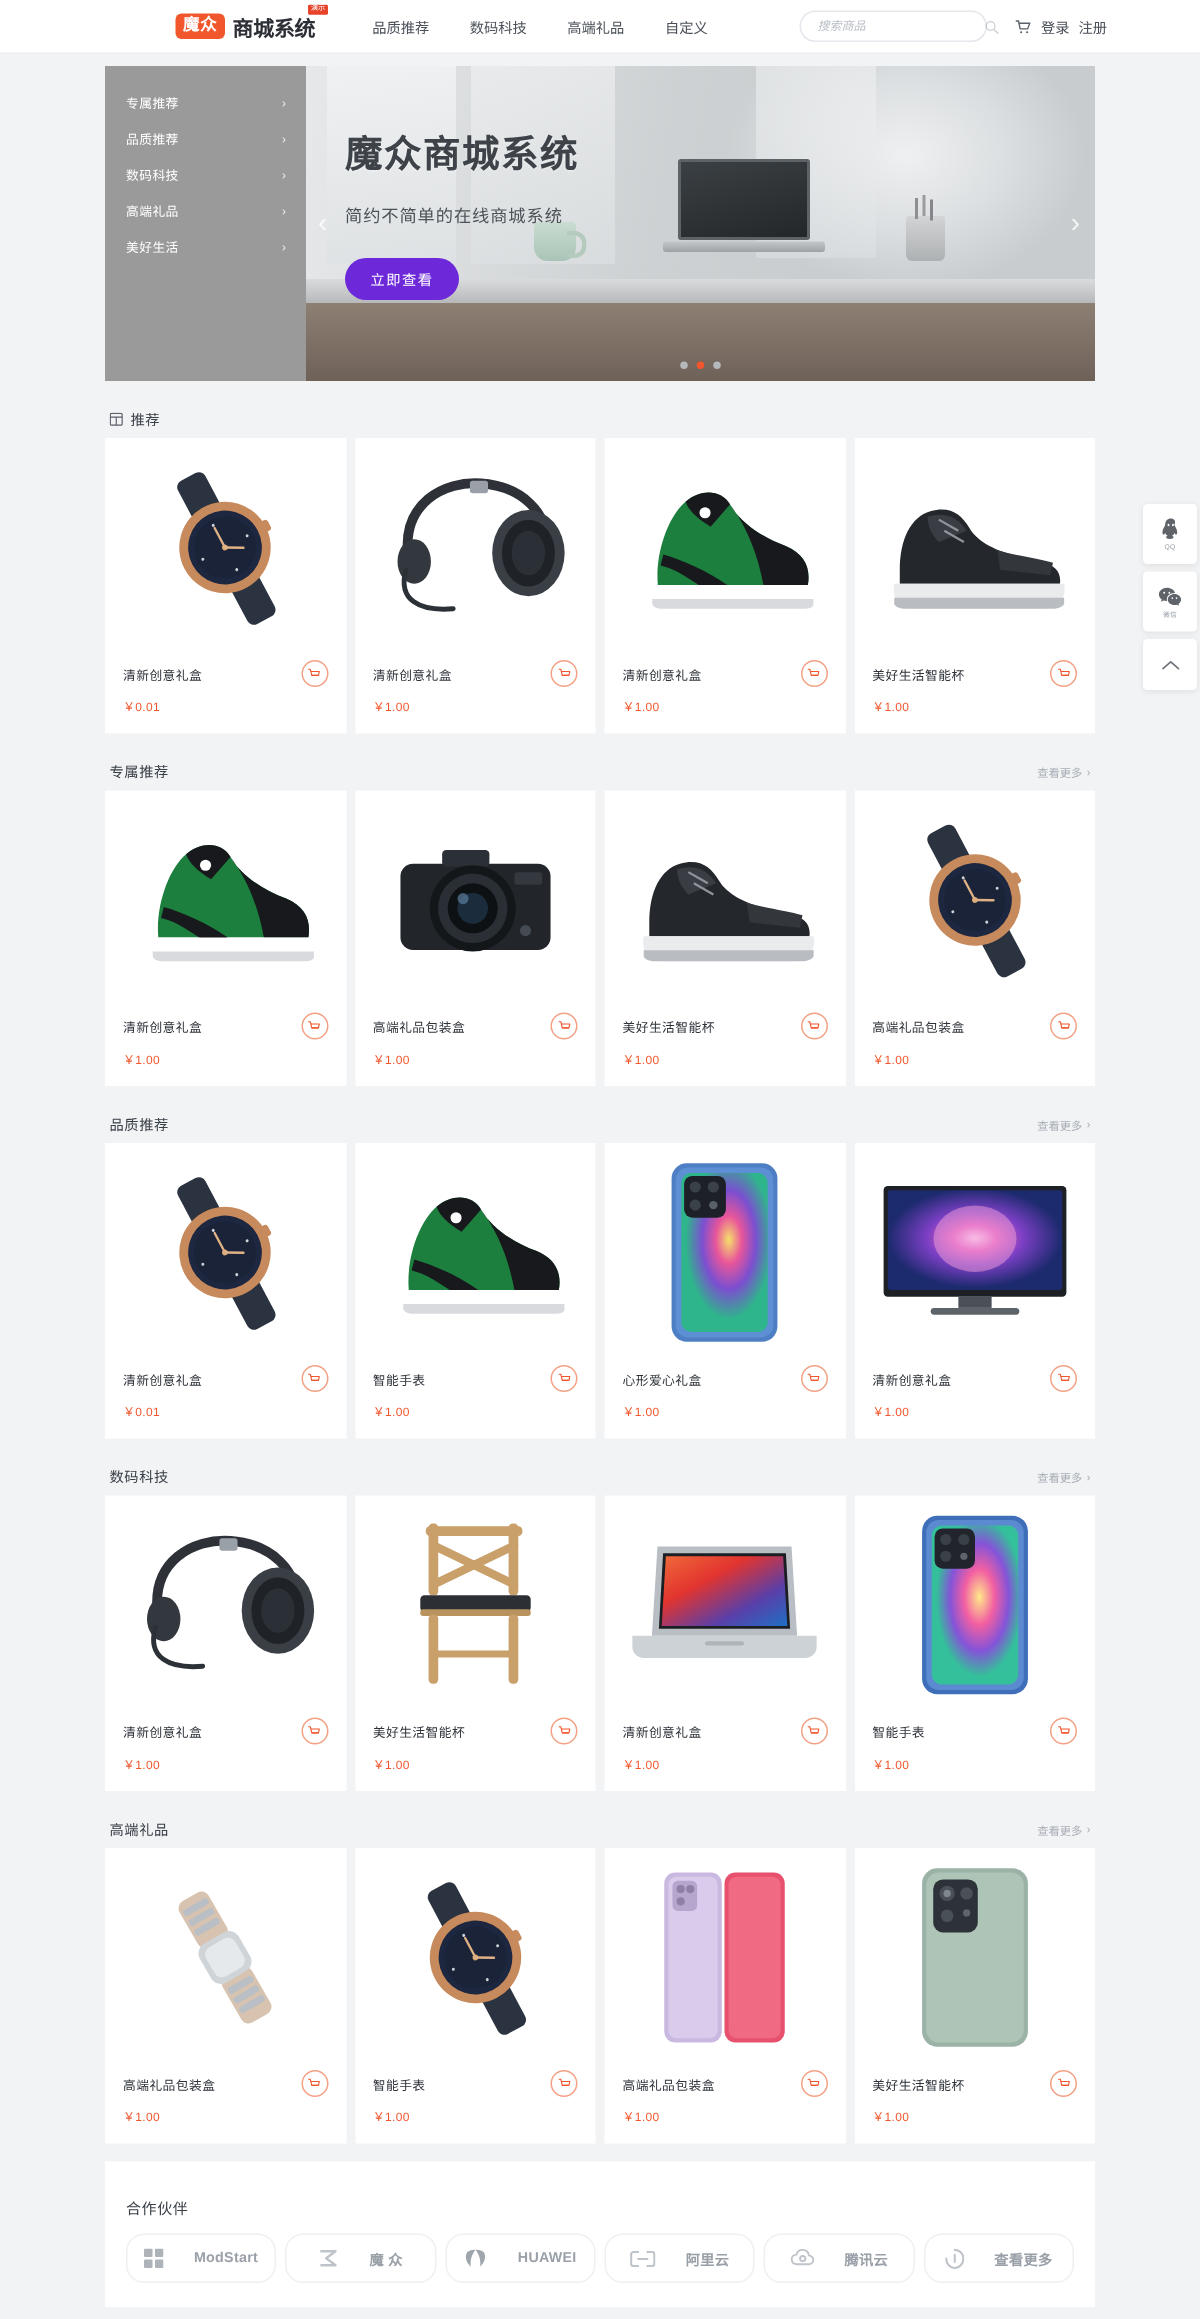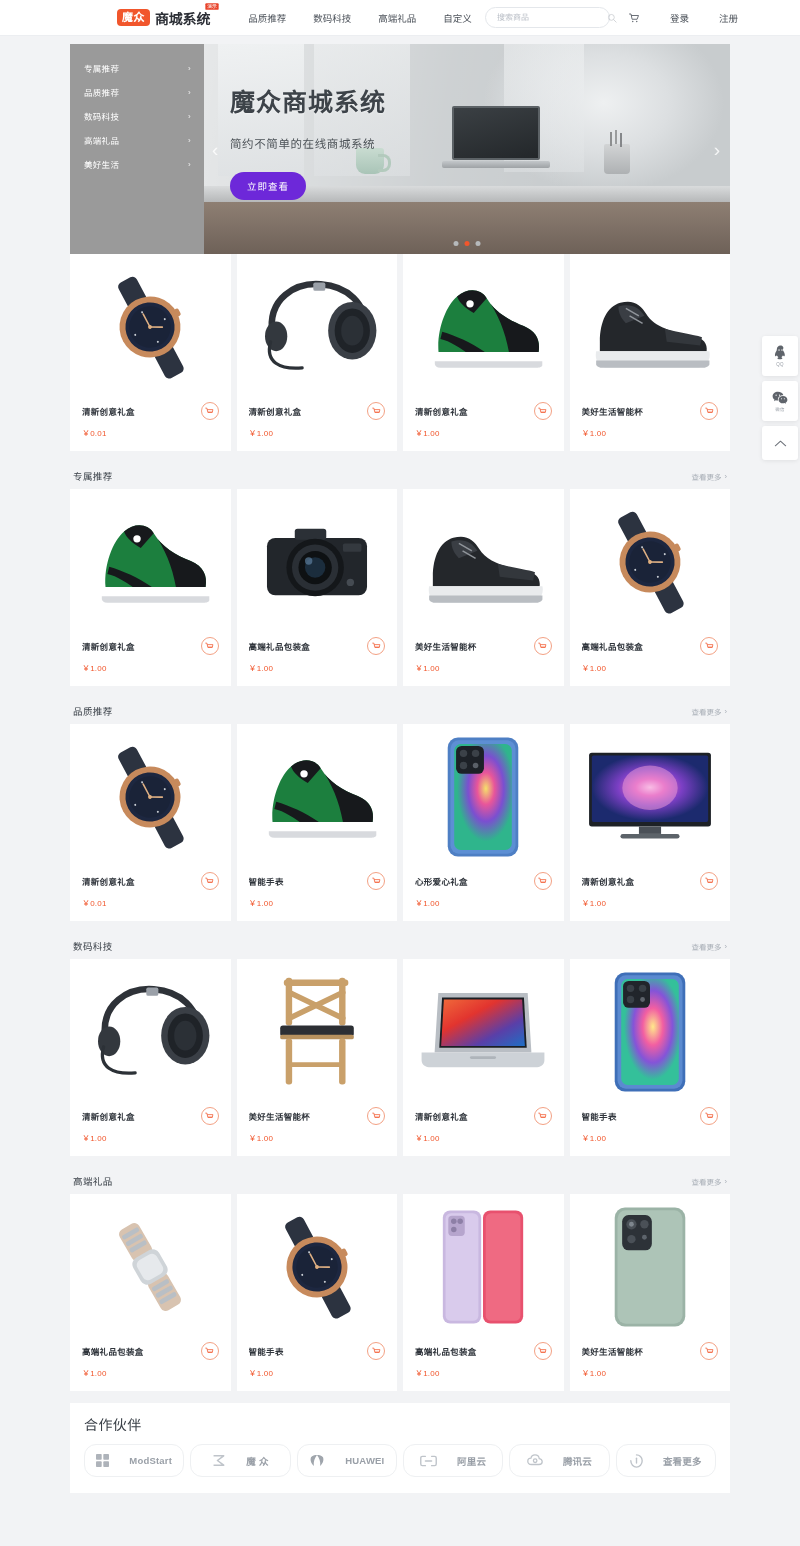--- a/index.html
+++ b/index.html
@@ -72,33 +72,34 @@
     background: #fff;
   }
   .search-box input {
     border: none;
     outline: none;
     font-size: 8px;
     flex: 1;
     color: #444;
     font-family: inherit;
     background: transparent;
+    font-style: italic;
   }
   .search-box input::placeholder { color: #b9bec6; }
   .icon-search { width: 10px; height: 10px; flex: 0 0 auto; opacity: .45; }
   .hdr-icon-btn {
     margin-left: 18px;
     display: flex;
     align-items: center;
     cursor: pointer;
   }
   .hdr-link {
     font-size: 9.5px;
     color: #4b5159;
-    margin-left: 30px;
+    margin-left: 6px;
     cursor: pointer;
     white-space: nowrap;
   }
 
   
   .hero {
     width: 660px;
     height: 210px;
     margin: 8px auto 0;
     position: relative;
@@ -312,21 +313,20 @@
     align-items: center;
     min-height: 22px;
   }
   .card-name {
     font-size: 8.5px;
     color: #2f343b;
     letter-spacing: .3px;
     overflow: hidden;
     white-space: nowrap;
     text-overflow: ellipsis;
-    font-weight: bold;
   }
   .cart-btn {
     margin-left: auto;
     width: 18px; height: 18px;
     border: 1px solid #f3a184;
     border-radius: 50%;
     display: flex;
     align-items: center;
     justify-content: center;
     flex: 0 0 auto;
@@ -339,24 +339,25 @@
     letter-spacing: .2px;
   }
 
   
   .partners {
     background: #fff;
     margin-top: 12px;
     padding: 11px 14px 16px;
   }
   .partners-title {
-    font-size: 14px;
+    font-size: 10px;
     color: #3a4048;
     margin-bottom: 10px;
     letter-spacing: .4px;
+    margin-top: 12px;
   }
   .partners-row { display: flex; gap: 6px; }
   .partner {
     flex: 1;
     height: 33px;
     border: 1px solid #eef0f2;
     border-radius: 12px;
     display: flex;
     align-items: center;
     justify-content: center;
@@ -495,20 +496,27 @@
       <div class="hero-dots">
         <span class="dot"></span>
         <span class="dot active"></span>
         <span class="dot"></span>
       </div>
     </div>
   </div>
 
   <div class="wrap">
     <div id="sections-host">
+        <div class="sec-head">
+          <svg class="ico" viewBox="0 0 16 16" fill="none" stroke="#5b616a" stroke-width="1.4">
+  <rect x="1" y="1" width="14" height="14" rx="1.5"></rect>
+            <path d="M1 5.5 H15 M8 5.5 V15"></path>
+          </svg>
+          <span class="sec-title">推荐</span>
+        </div>
         <div class="grid">
           <div class="card">
       <div class="card-img">
               <svg width="118" height="118" viewBox="0 0 120 120">
                 <g transform="rotate(-28 60 60)">
     <rect x="50" y="6" width="21" height="40" rx="5" fill="#2c3340"></rect>
     <rect x="50" y="74" width="21" height="42" rx="5" fill="#2c3340"></rect>
     <circle cx="60" cy="60" r="31" fill="#c78a5c"></circle>
     <circle cx="60" cy="60" r="25" fill="#1d2740"></circle>
     <circle cx="60" cy="60" r="21" fill="#1a2338"></circle>

